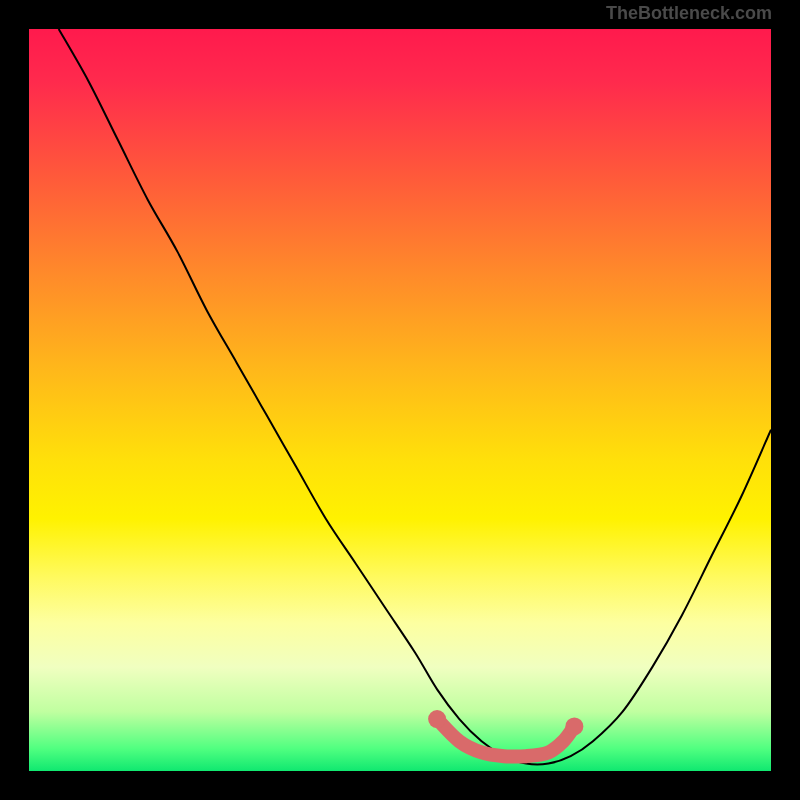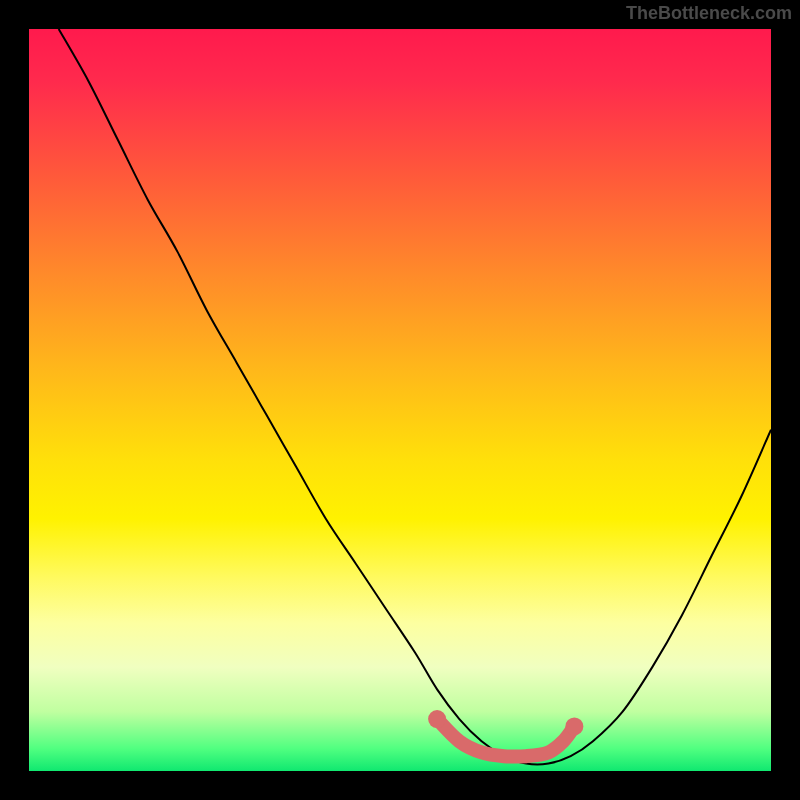--- a/index.html
+++ b/index.html
@@ -13,21 +13,21 @@
   }
   .container {
     position: relative;
     width: 800px;
     height: 800px;
     background: #000;
   }
   .watermark {
     position: absolute;
     top: 3px;
-    right: 8px;
+    right: 28px;
     color: #4a4a4a;
     font-size: 18px;
     font-weight: bold;
     z-index: 10;
   }
   .plot-area {
     position: absolute;
     left: 29px;
     top: 29px;
     width: 742px;

